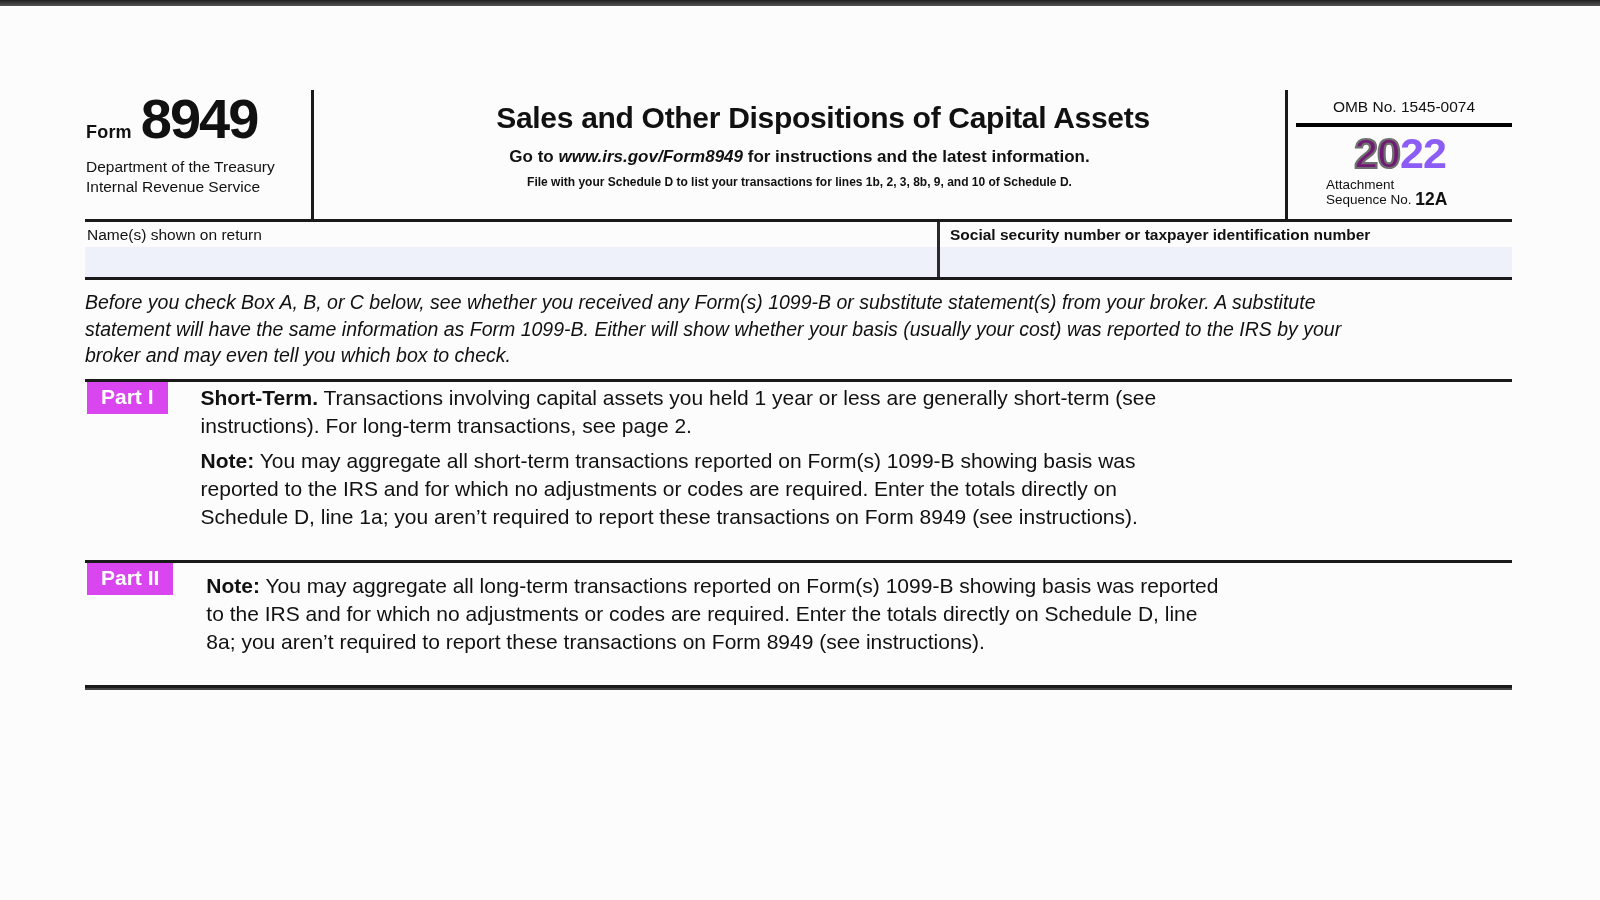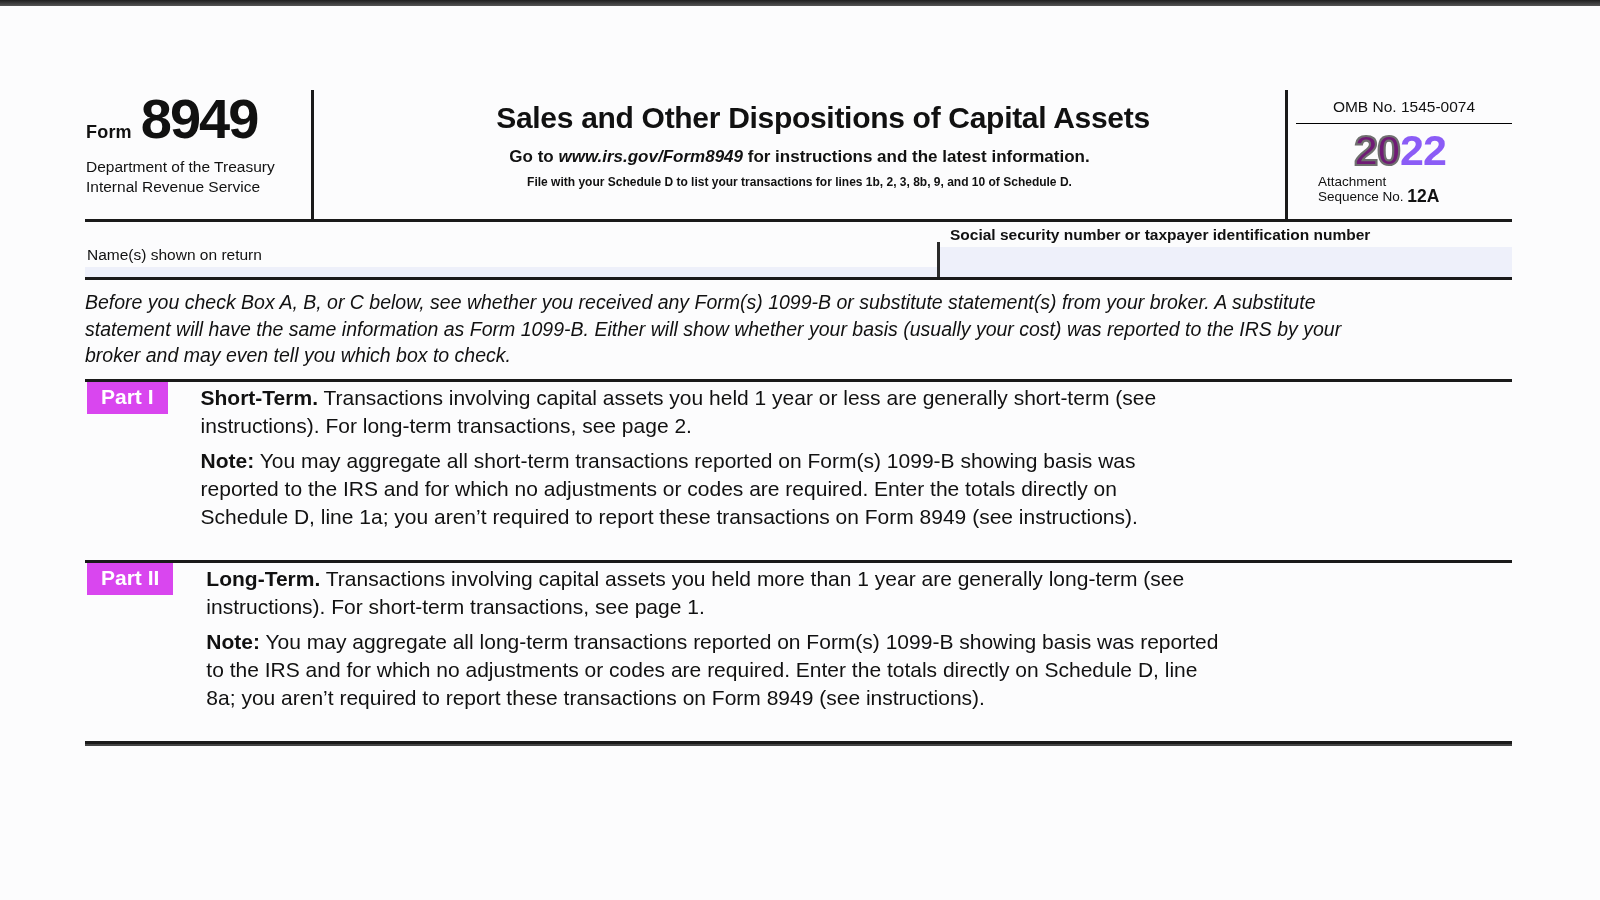--- a/index.html
+++ b/index.html
@@ -26,31 +26,31 @@
   .form-number { font-size: 56px; font-weight: bold; letter-spacing: -2px; margin-left: 9px; line-height: 50px; }
   .agency { margin-top: 13px; font-size: 15.5px; line-height: 19.5px; }
 
   .h-center { flex: 1; text-align: center; padding-top: 11px; }
   .title { font-size: 30px; font-weight: bold; letter-spacing: -0.3px; padding-left: 47px; }
   .sub1 { margin-top: 12px; font-size: 17px; font-weight: bold; }
   .sub1 .url { font-style: italic; }
   .sub2 { margin-top: 8px; font-size: 12px; font-weight: bold; }
 
   .h-right { width: 227px; border-left: 3px solid #1a1a1a; }
-  .omb { font-size: 15.5px; text-align: center; padding: 8px 0 7px; border-bottom: 1px solid #000000; white-space: nowrap; margin-left: 8px; }
+  .omb { font-size: 15.5px; text-align: center; padding: 8px 0 7px; border-bottom: 4px solid #000000; white-space: nowrap; margin-left: 8px; }
   .year { text-align: center; font-size: 43px; font-weight: bold; line-height: 46px; margin-top: 3px; letter-spacing: -1px; }
   .year-outline { color: #701a75; -webkit-text-stroke: 2.2px #6f6f6f; }
   .year-bold { color: #8b5cf6; }
-  .attach { padding-left: 30px; font-size: 13.5px; line-height: 15px; margin-top: 1px; white-space: nowrap; }
+  .attach { padding-left: 38px; font-size: 13.5px; line-height: 15px; margin-top: 1px; white-space: nowrap; }
   .attach-seq-num { font-size: 17.5px; font-weight: bold; vertical-align: -1px; }
 
   
   .name-row { display: flex; height: 58px; border-bottom: 3px solid #1a1a1a; }
   .cell { display: flex; flex-direction: column; }
-  .cell-name { width: 855px; border-right: 3px solid #2a2a2a; margin-top: 20px; }
+  .cell-name { width: 855px; border-right: 3px solid #2a2a2a; }
   .cell-ssn { flex: 1; }
   .field-label { font-size: 15.5px; padding: 4px 0 3px 2px; }
   .cell-ssn .field-label { font-weight: bold; padding-left: 10px; }
   .field-input { flex: 1; background: #eef0fa; }
 
   
   .intro { margin-top: 9px; font-style: italic; font-size: 19.5px; line-height: 26.5px; }
   .intro .line { white-space: nowrap; }
 
   
@@ -130,24 +130,20 @@
         <div class="line"><b class="lead">Note:</b> <span>You may aggregate all short-term transactions reported on Form(s) 1099-B showing basis was</span></div>
         <div class="line">reported to the IRS and for which no adjustments or codes are required. Enter the totals directly on</div>
         <div class="line">Schedule D, line 1a; you aren’t required to report these transactions on Form 8949 (see instructions).</div>
       </div>
     </div>
   </div>
 
   <div class="part part-2">
     <div class="part-badge">Part II</div>
     <div class="part-body">
-      <div class="term-para">
-        <div class="line"><b class="lead">Long-Term.</b> <span>Transactions involving capital assets you held more than 1 year are generally long-term (see</span></div>
-        <div class="line">instructions). For short-term transactions, see page 1.</div>
-      </div>
       <div class="note-para">
         <div class="line"><b class="lead">Note:</b> <span>You may aggregate all long-term transactions reported on Form(s) 1099-B showing basis was reported</span></div>
         <div class="line">to the IRS and for which no adjustments or codes are required. Enter the totals directly on Schedule D, line</div>
         <div class="line">8a; you aren’t required to report these transactions on Form 8949 (see instructions).</div>
       </div>
     </div>
   </div>
 
   <div class="closing-line"></div>
 

